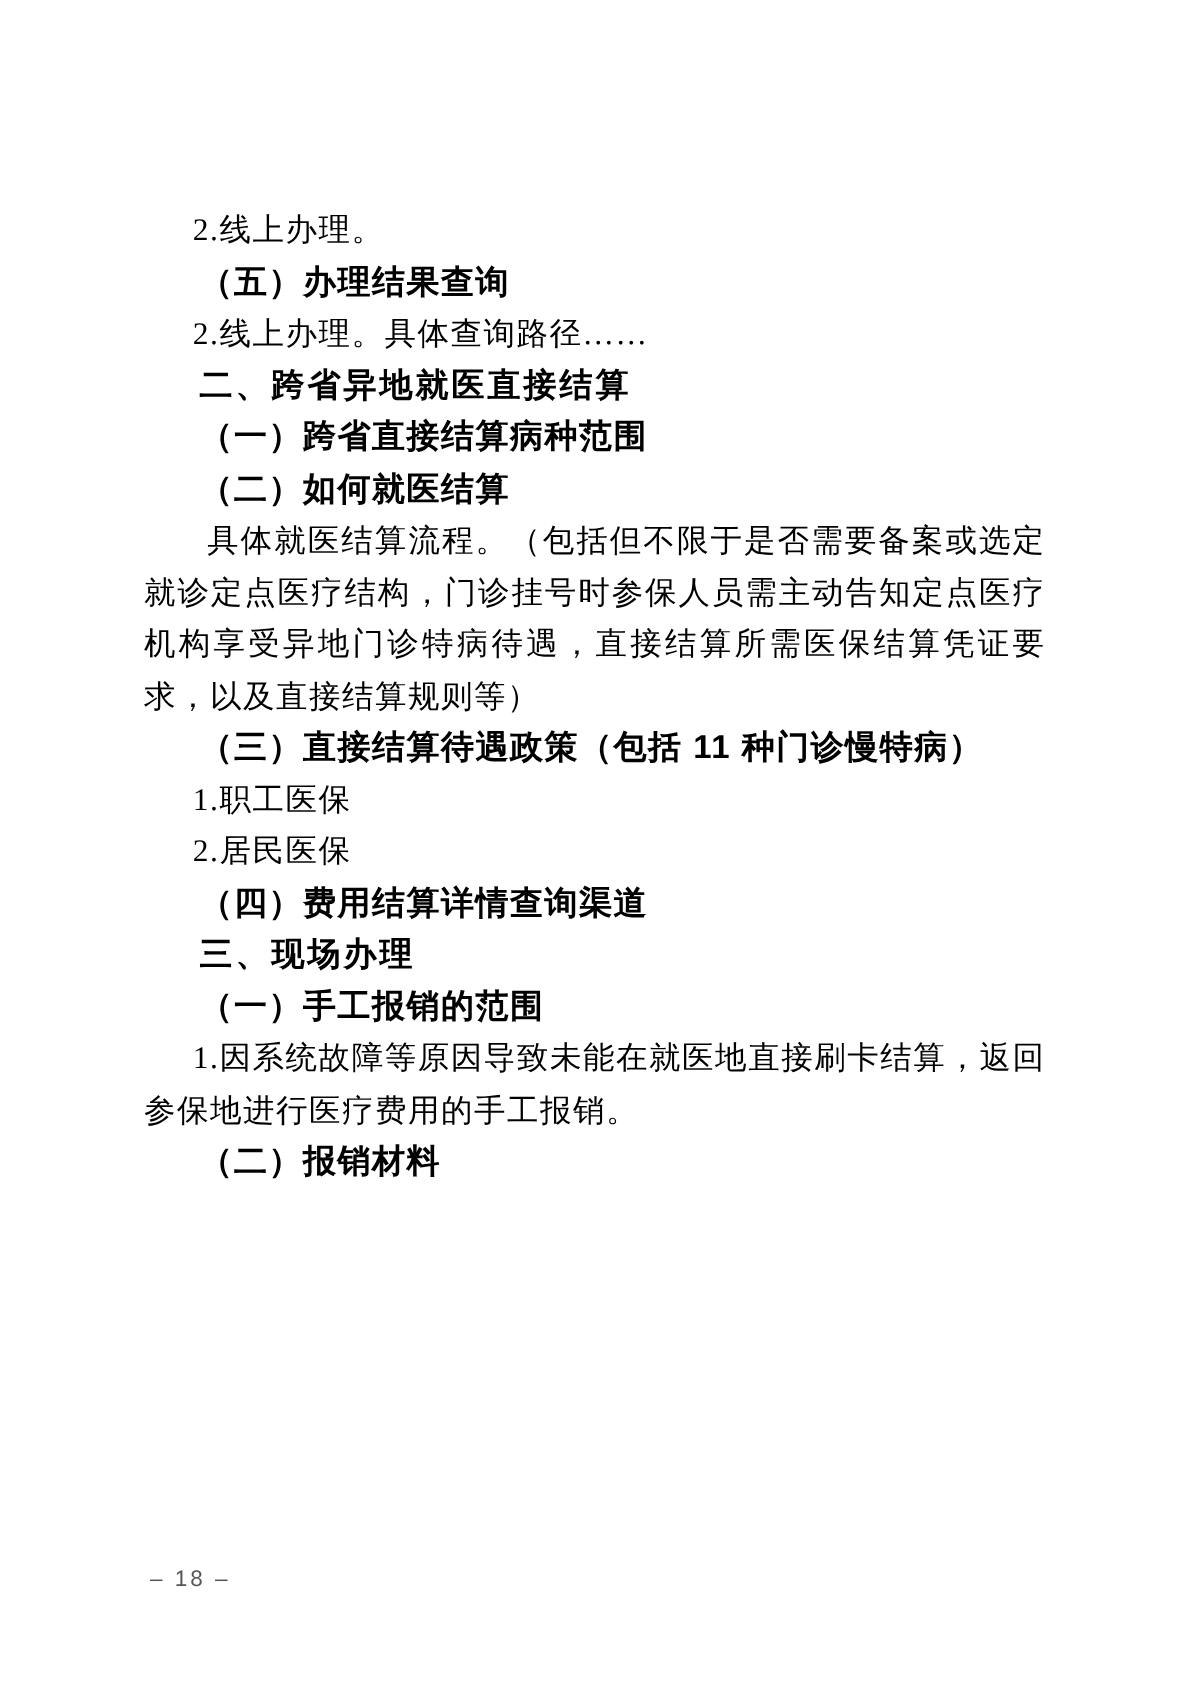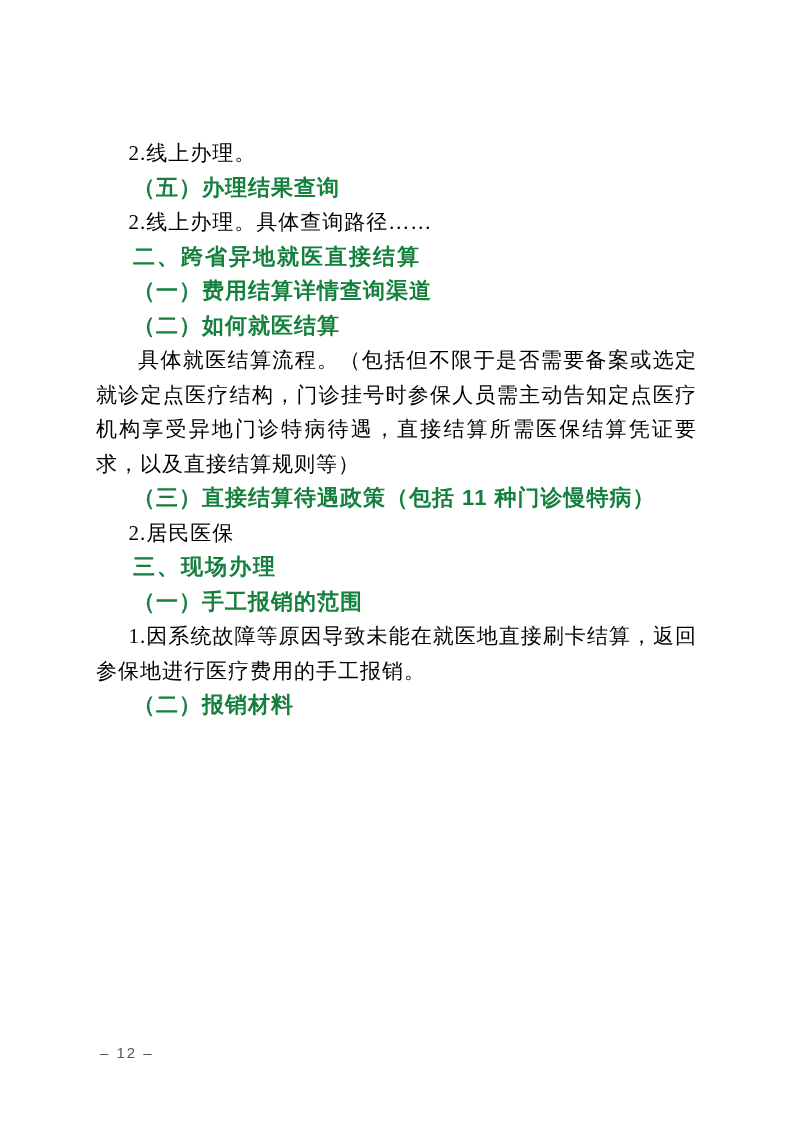--- a/index.html
+++ b/index.html
@@ -37,21 +37,21 @@
   }
   .body.num {
     text-indent: 1.55em;
   }
   .h1, .h2 {
     font-family: "Liberation Sans", "DejaVu Sans", sans-serif;
     font-weight: 700;
     font-size: 22px;
     text-indent: 37px;
     text-align: left;
-    color: #15803d;
+    color: #000000;
   }
   .h1 { letter-spacing: 2px; }
   .h2 { letter-spacing: 1px; }
   .page-number {
     position: absolute;
     left: 100px;
     top: 1044px;
     font-family: "Liberation Sans", "DejaVu Sans", sans-serif;
     font-size: 15px;
     letter-spacing: 2px;
@@ -60,24 +60,26 @@
 </style>
 </head>
 <body>
 
 <div class="page">
   <div class="content">
     <p class="body num">2.线上办理。</p>
     <p class="h2">（五）办理结果查询</p>
     <p class="body num">2.线上办理。具体查询路径……</p>
     <p class="h1">二、跨省异地就医直接结算</p>
-    <p class="h2">（一）费用结算详情查询渠道</p>
+    <p class="h2">（一）跨省直接结算病种范围</p>
     <p class="h2">（二）如何就医结算</p>
     <p class="body">具体就医结算流程。（包括但不限于是否需要备案或选定就诊定点医疗结构，门诊挂号时参保人员需主动告知定点医疗机构享受异地门诊特病待遇，直接结算所需医保结算凭证要求，以及直接结算规则等）</p>
     <p class="h2">（三）直接结算待遇政策（包括 11 种门诊慢特病）</p>
+    <p class="body num">1.职工医保</p>
     <p class="body num">2.居民医保</p>
+    <p class="h2">（四）费用结算详情查询渠道</p>
     <p class="h1">三、现场办理</p>
     <p class="h2">（一）手工报销的范围</p>
     <p class="body num">1.因系统故障等原因导致未能在就医地直接刷卡结算，返回参保地进行医疗费用的手工报销。</p>
     <p class="h2">（二）报销材料</p>
   </div>
-  <div class="page-number">– 12 –</div>
+  <div class="page-number">– 18 –</div>
 </div>
 
 </body></html>

